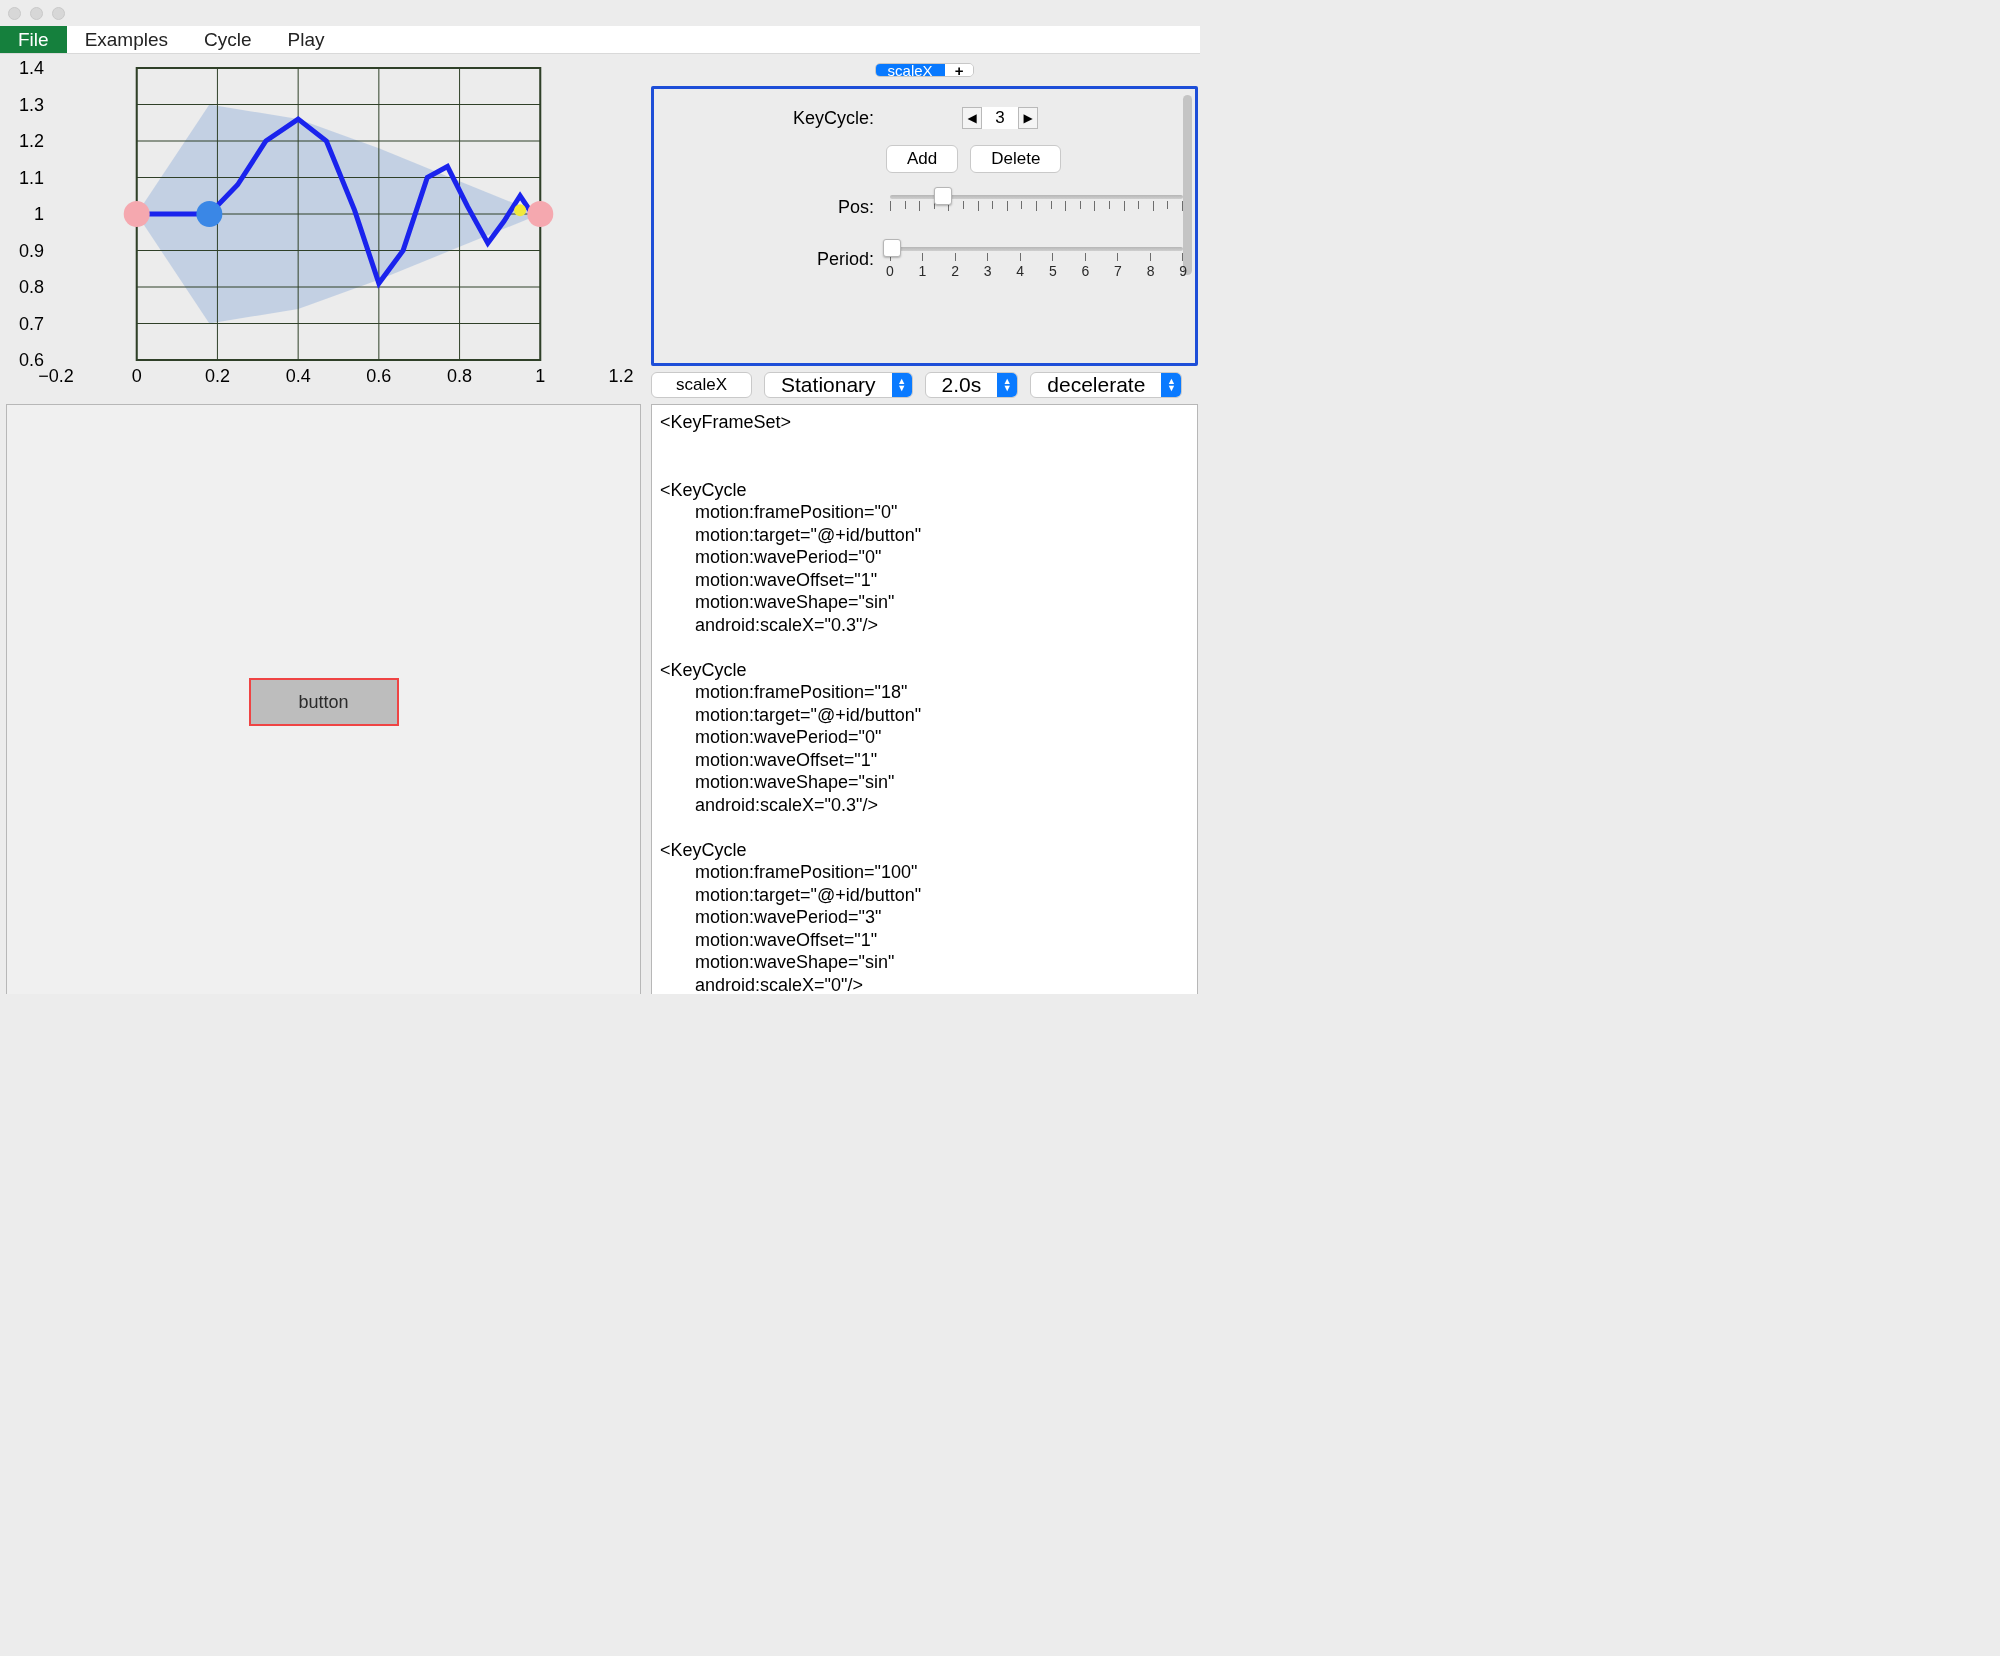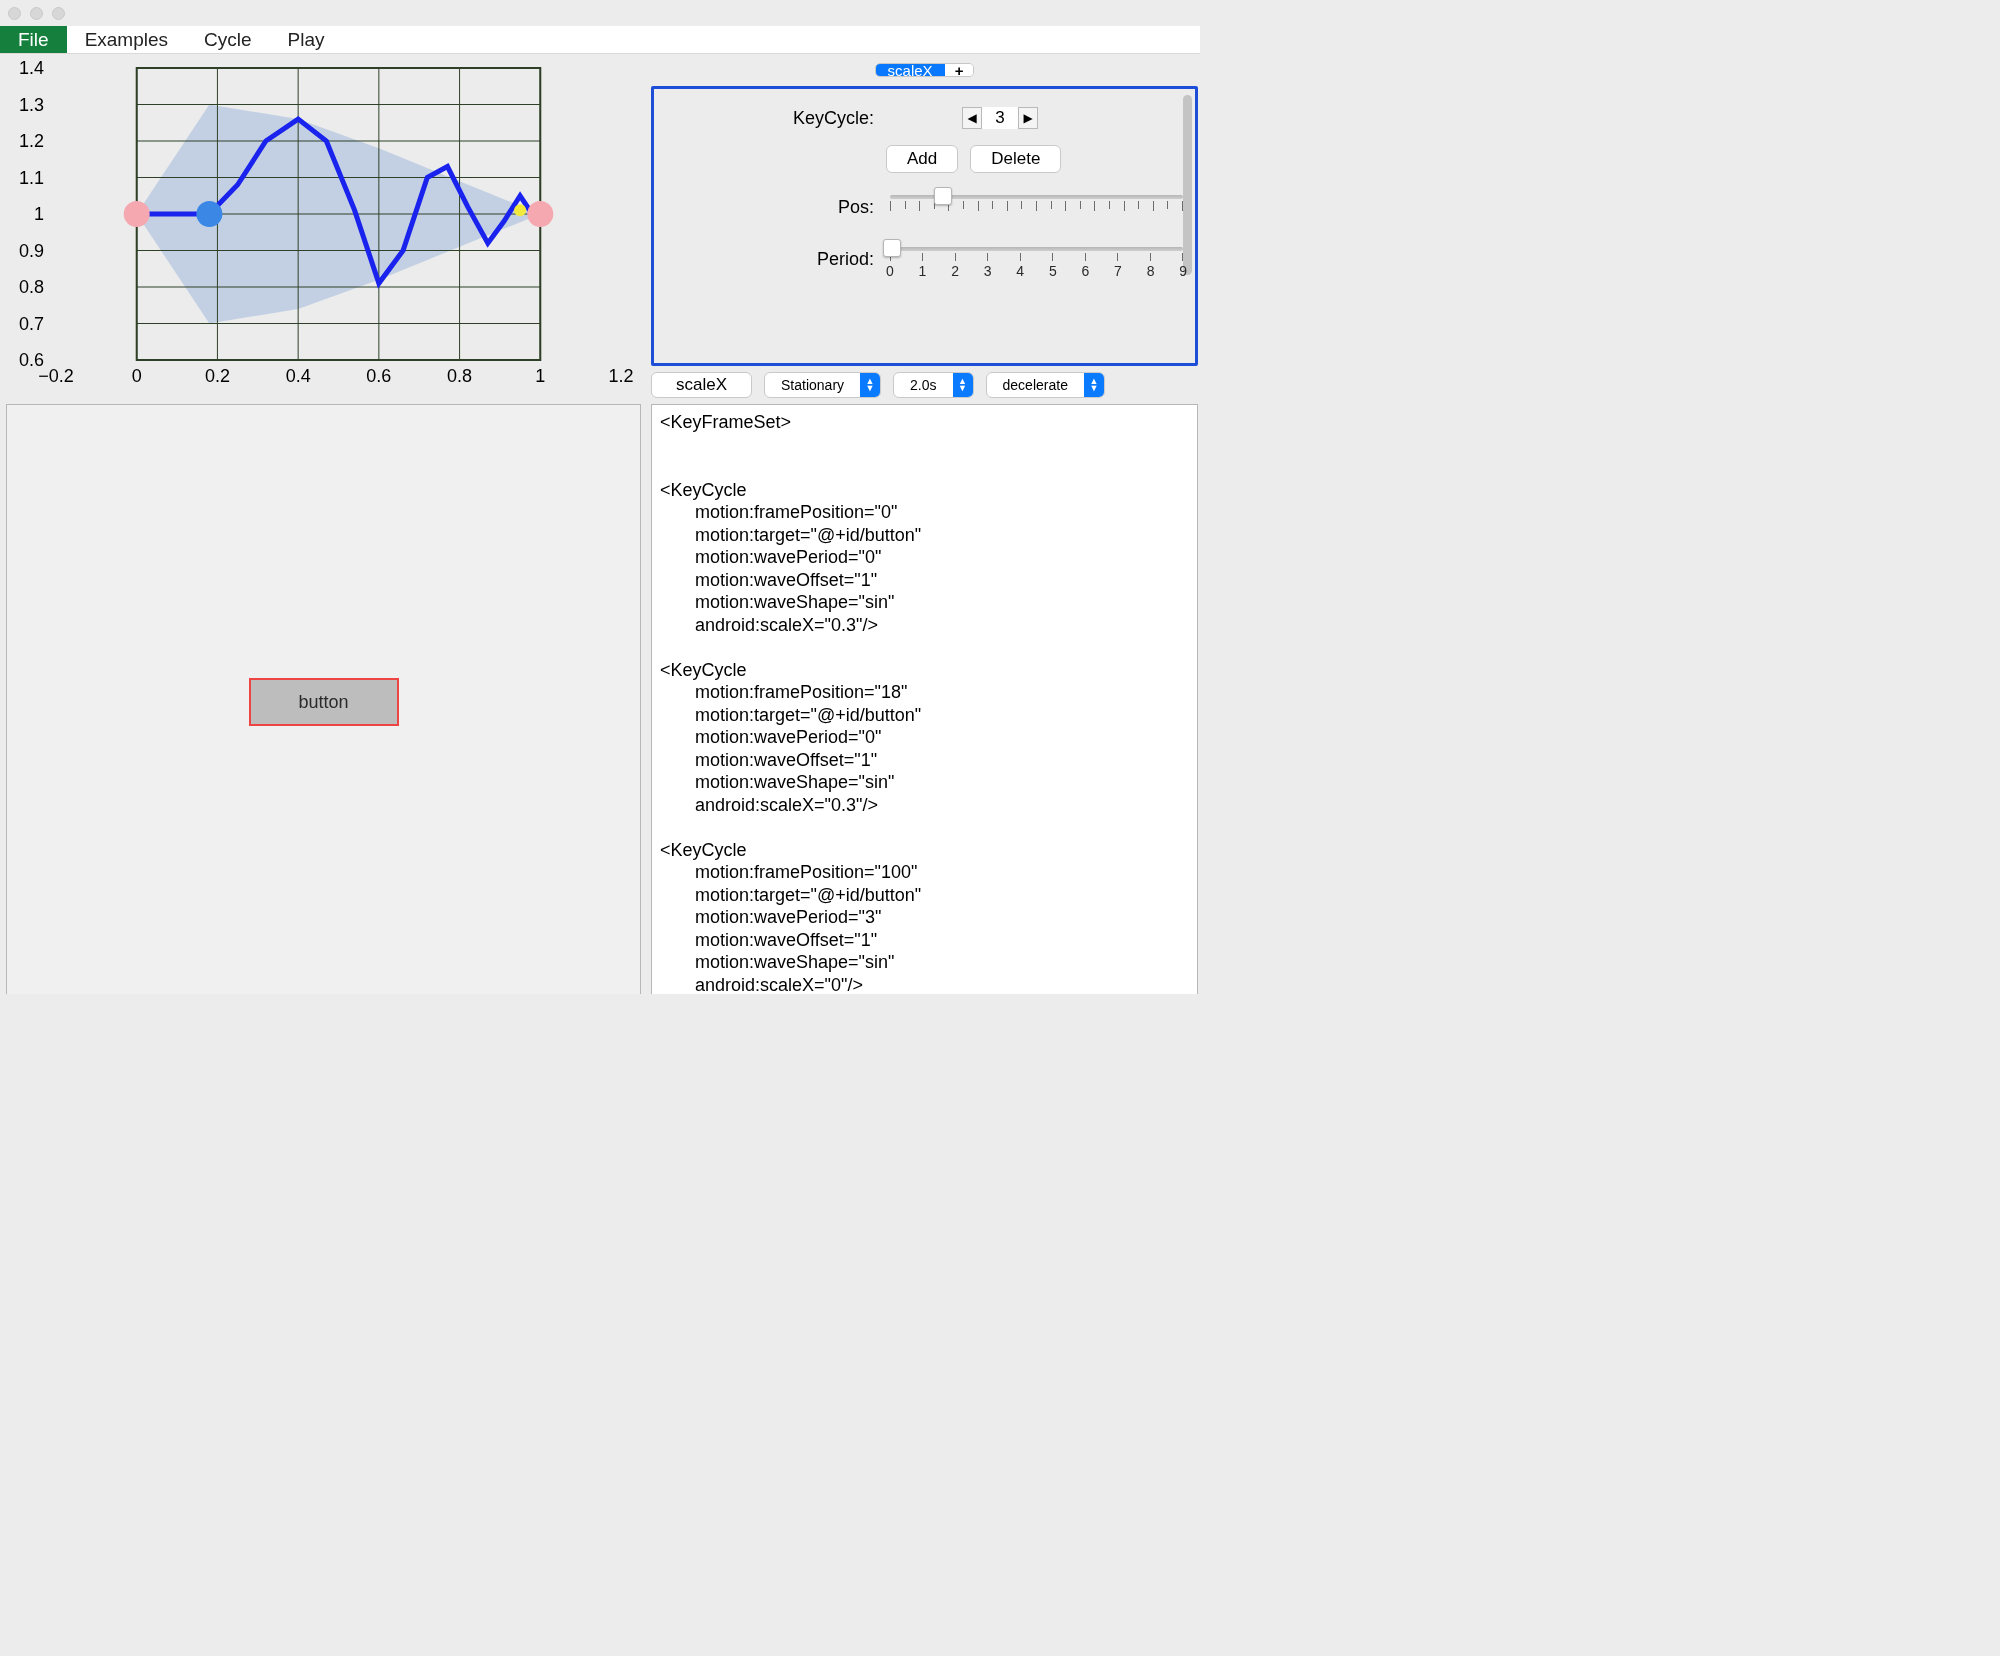--- a/index.html
+++ b/index.html
@@ -120,21 +120,21 @@
   }
   .playback-row {
     display: flex; gap: 12px; align-items: center;
     padding-top: 2px;
   }
   .mac-select {
     display: flex; align-items: center; background: #fff;
     border: 1px solid #c9c9c9; border-radius: 6px; overflow: hidden;
     height: 26px;
   }
-  .mac-select .sel-text { padding: 0 16px; font-size: 14px; }
+  .mac-select .sel-text { padding: 0 16px; font-size: 21px; }
   .mac-select .sel-arrow {
     width: 20px; height: 100%; background: #0a7aff;
     display: flex; flex-direction: column; align-items: center; justify-content: center;
     color: #fff; font-size: 9px; line-height: 7px;
   }
   
   .preview-panel {
     grid-column: 1; grid-row: 2;
     background: #f0f0f0; border: 1px solid #b7b7b7;
     display: flex; align-items: center; justify-content: center;

